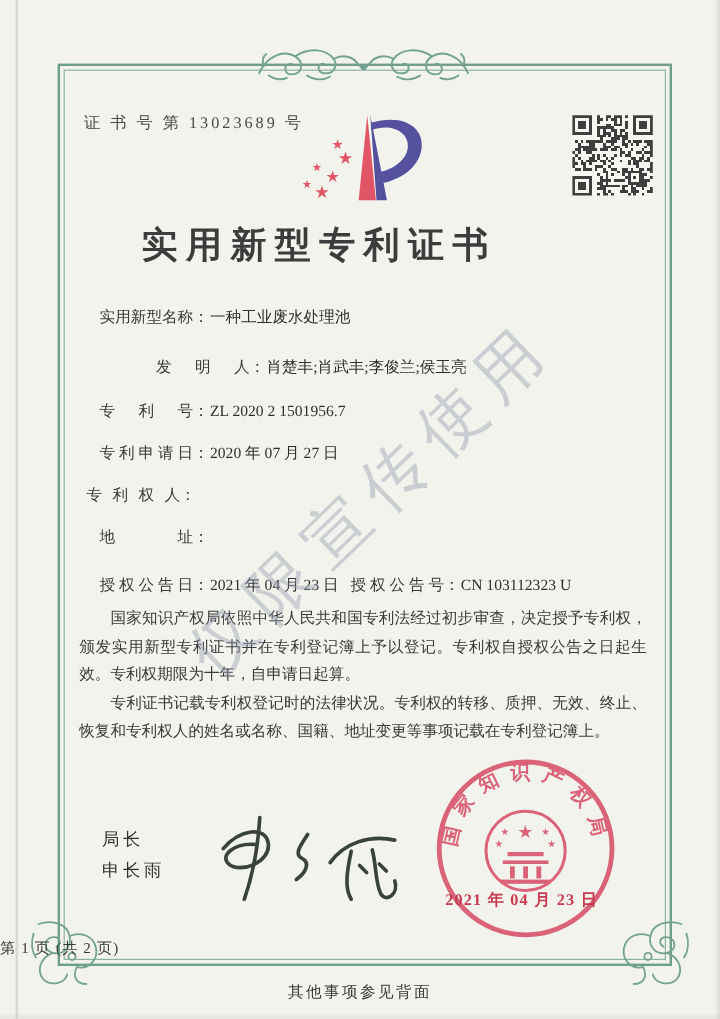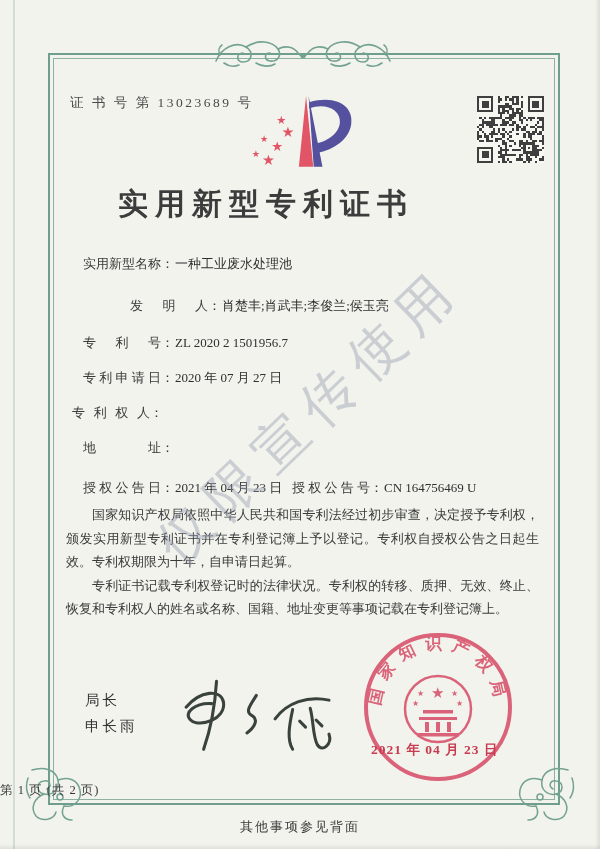--- a/index.html
+++ b/index.html
@@ -456,21 +456,21 @@
     <span class="fcolon">：</span>
 </div>
 <div class="frow" style="left:83px;top:479px;">
   <span class="flabel">授权公告日</span>
     <span class="fcolon">：</span>
     <span class="fvalue">2021 年 04 月 23 日</span>
 </div>
 <div class="frow" style="left:292px;top:479px;">
   <span class="flabel">授权公告号</span>
     <span class="fcolon">：</span>
-    <span class="fvalue">CN 164756469 U</span>
+    <span class="fvalue">CN 103112323 U</span>
 </div>
 
 <div class="paragraphs">
   <p>国家知识产权局依照中华人民共和国专利法经过初步审查，决定授予专利权，颁发实用新型专利证书并在专利登记簿上予以登记。专利权自授权公告之日起生效。专利权期限为十年，自申请日起算。</p>
   <p>专利证书记载专利权登记时的法律状况。专利权的转移、质押、无效、终止、恢复和专利权人的姓名或名称、国籍、地址变更等事项记载在专利登记簿上。</p>
 </div>
 
 <div class="signoff">
   <div>局长</div>
   <div>申长雨</div>

